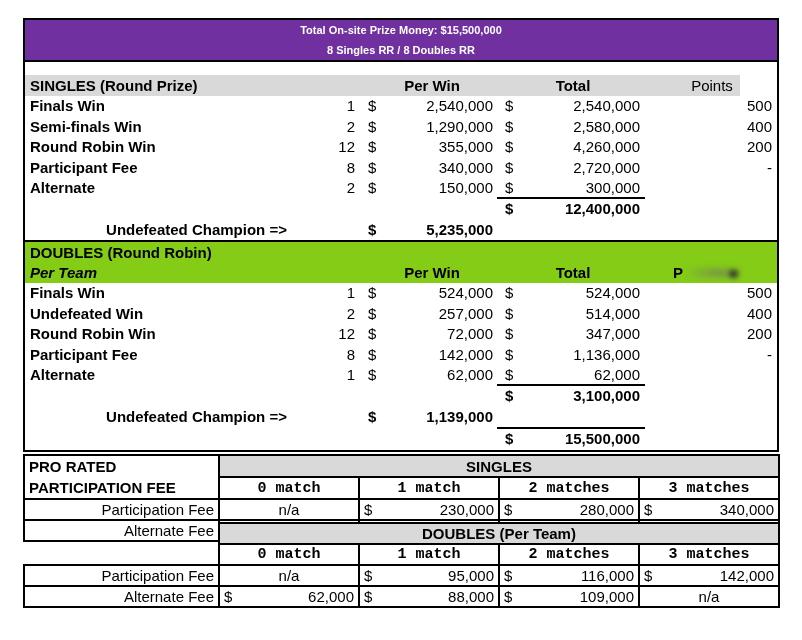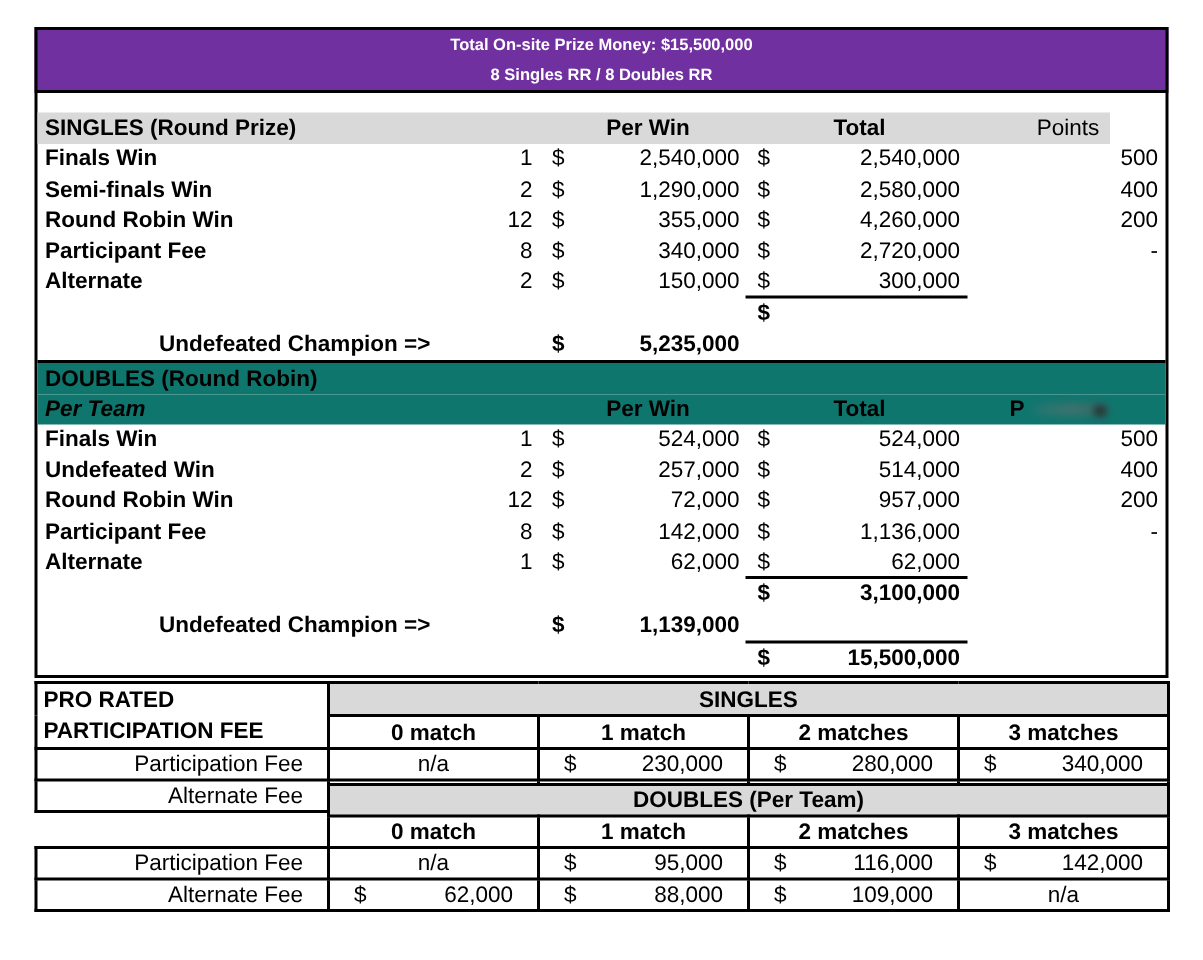--- a/index.html
+++ b/index.html
@@ -14,21 +14,21 @@
   
   .main-table{position:absolute;left:23px;top:60px;width:752px;height:388px;
               border:2px solid #000;background:#fff;}
   .trow{position:relative;width:100%;}
   .gap{height:13px;}
   .h21{height:21px;line-height:21px;}
   .h20{height:20px;line-height:20px;}
   .h23{height:23px;line-height:23px;}
   .dr{height:20.6px;line-height:20.6px;}
   .divider{height:2px;background:#000;width:100%;}
-  .gray-full{background:#0f766e;}
+  .gray-full{background:#84cc16;}
   .gbar{position:absolute;left:0;top:0;bottom:0;width:715px;background:#D9D9D9;}
 
   .cell{position:absolute;top:0;height:100%;white-space:nowrap;z-index:1;}
   .bold{font-weight:700;}
   .ital{font-style:italic;}
   .c-label{left:5px;width:330px;font-weight:700;}
   .c-count{left:260px;width:70px;text-align:right;}
   .c-d1{left:343px;}
   .c-amt1{left:355px;width:113px;text-align:right;}
   .c-d2{left:480px;}
@@ -45,24 +45,24 @@
           background:linear-gradient(to right,rgba(130,130,130,.15),rgba(110,110,110,.55),rgba(90,90,90,.45));
           filter:blur(3px);border-radius:4px;}
   .redact-dot{position:absolute;left:704px;top:7px;width:9px;height:8px;z-index:1;
           background:rgba(40,40,40,.7);filter:blur(2px);border-radius:3px;}
 
   
   table.fees{position:absolute;left:23px;border-collapse:collapse;table-layout:fixed;
              font-size:15px;color:#000;}
   #feesA{top:454px;}
   #feesB{top:522px;}
-  .fees td{border:2px solid #000;height:19px;line-height:19px;padding:0 16px;
+  .fees td{border:2px solid #000;height:19px;line-height:19px;padding:0 4px;
            white-space:nowrap;overflow:hidden;}
   .fees td.gray{background:#D9D9D9;text-align:center;font-weight:700;}
-  .fees td.colhead{text-align:center;font-weight:700;}
+  .fees td.colhead{text-align:center;font-weight:700;font-family:Liberation Mono, monospace;}
   .fees td.seclabel{font-weight:700;padding-left:4px;vertical-align:middle;}
   .fees td.seclabel div{line-height:21px;}
   .fees td.rlabel{text-align:right;}
   .fees td.na{text-align:center;}
   .fees td.blank{border:none;background:transparent;}
   .fees td.money .dol{float:left;}
   .fees td.money .val{float:right;}
 </style>
 </head>
 <body>
@@ -126,20 +126,21 @@
       <span class="cell c-count">2</span>
       <span class="cell c-d1">$</span>
       <span class="cell c-amt1">150,000</span>
       <span class="cell c-d2">$</span>
       <span class="cell c-amt2">300,000</span>
       <div class="uline"></div>
     </div>
 
     <div class="trow h20">
       <span class="cell c-d2 bold">$</span>
+      <span class="cell c-amt2 bold">12,400,000</span>
     </div>
 
     <div class="trow h21">
       <span class="cell c-champ">Undefeated Champion =&gt;</span>
       <span class="cell c-d1 bold">$</span>
       <span class="cell c-amt1 bold">5,235,000</span>
     </div>
 
     <div class="divider"></div>
 
@@ -173,21 +174,21 @@
       <span class="cell c-d2">$</span>
       <span class="cell c-amt2">514,000</span>
       <span class="cell c-pts">400</span>
     </div>
     <div class="trow dr">
       <span class="cell c-label">Round Robin Win</span>
       <span class="cell c-count">12</span>
       <span class="cell c-d1">$</span>
       <span class="cell c-amt1">72,000</span>
       <span class="cell c-d2">$</span>
-      <span class="cell c-amt2">957,000</span>
+      <span class="cell c-amt2">347,000</span>
       <span class="cell c-pts">200</span>
     </div>
     <div class="trow dr">
       <span class="cell c-label">Participant Fee</span>
       <span class="cell c-count">8</span>
       <span class="cell c-d1">$</span>
       <span class="cell c-amt1">142,000</span>
       <span class="cell c-d2">$</span>
       <span class="cell c-amt2">1,136,000</span>
       <span class="cell c-pts">-</span>

